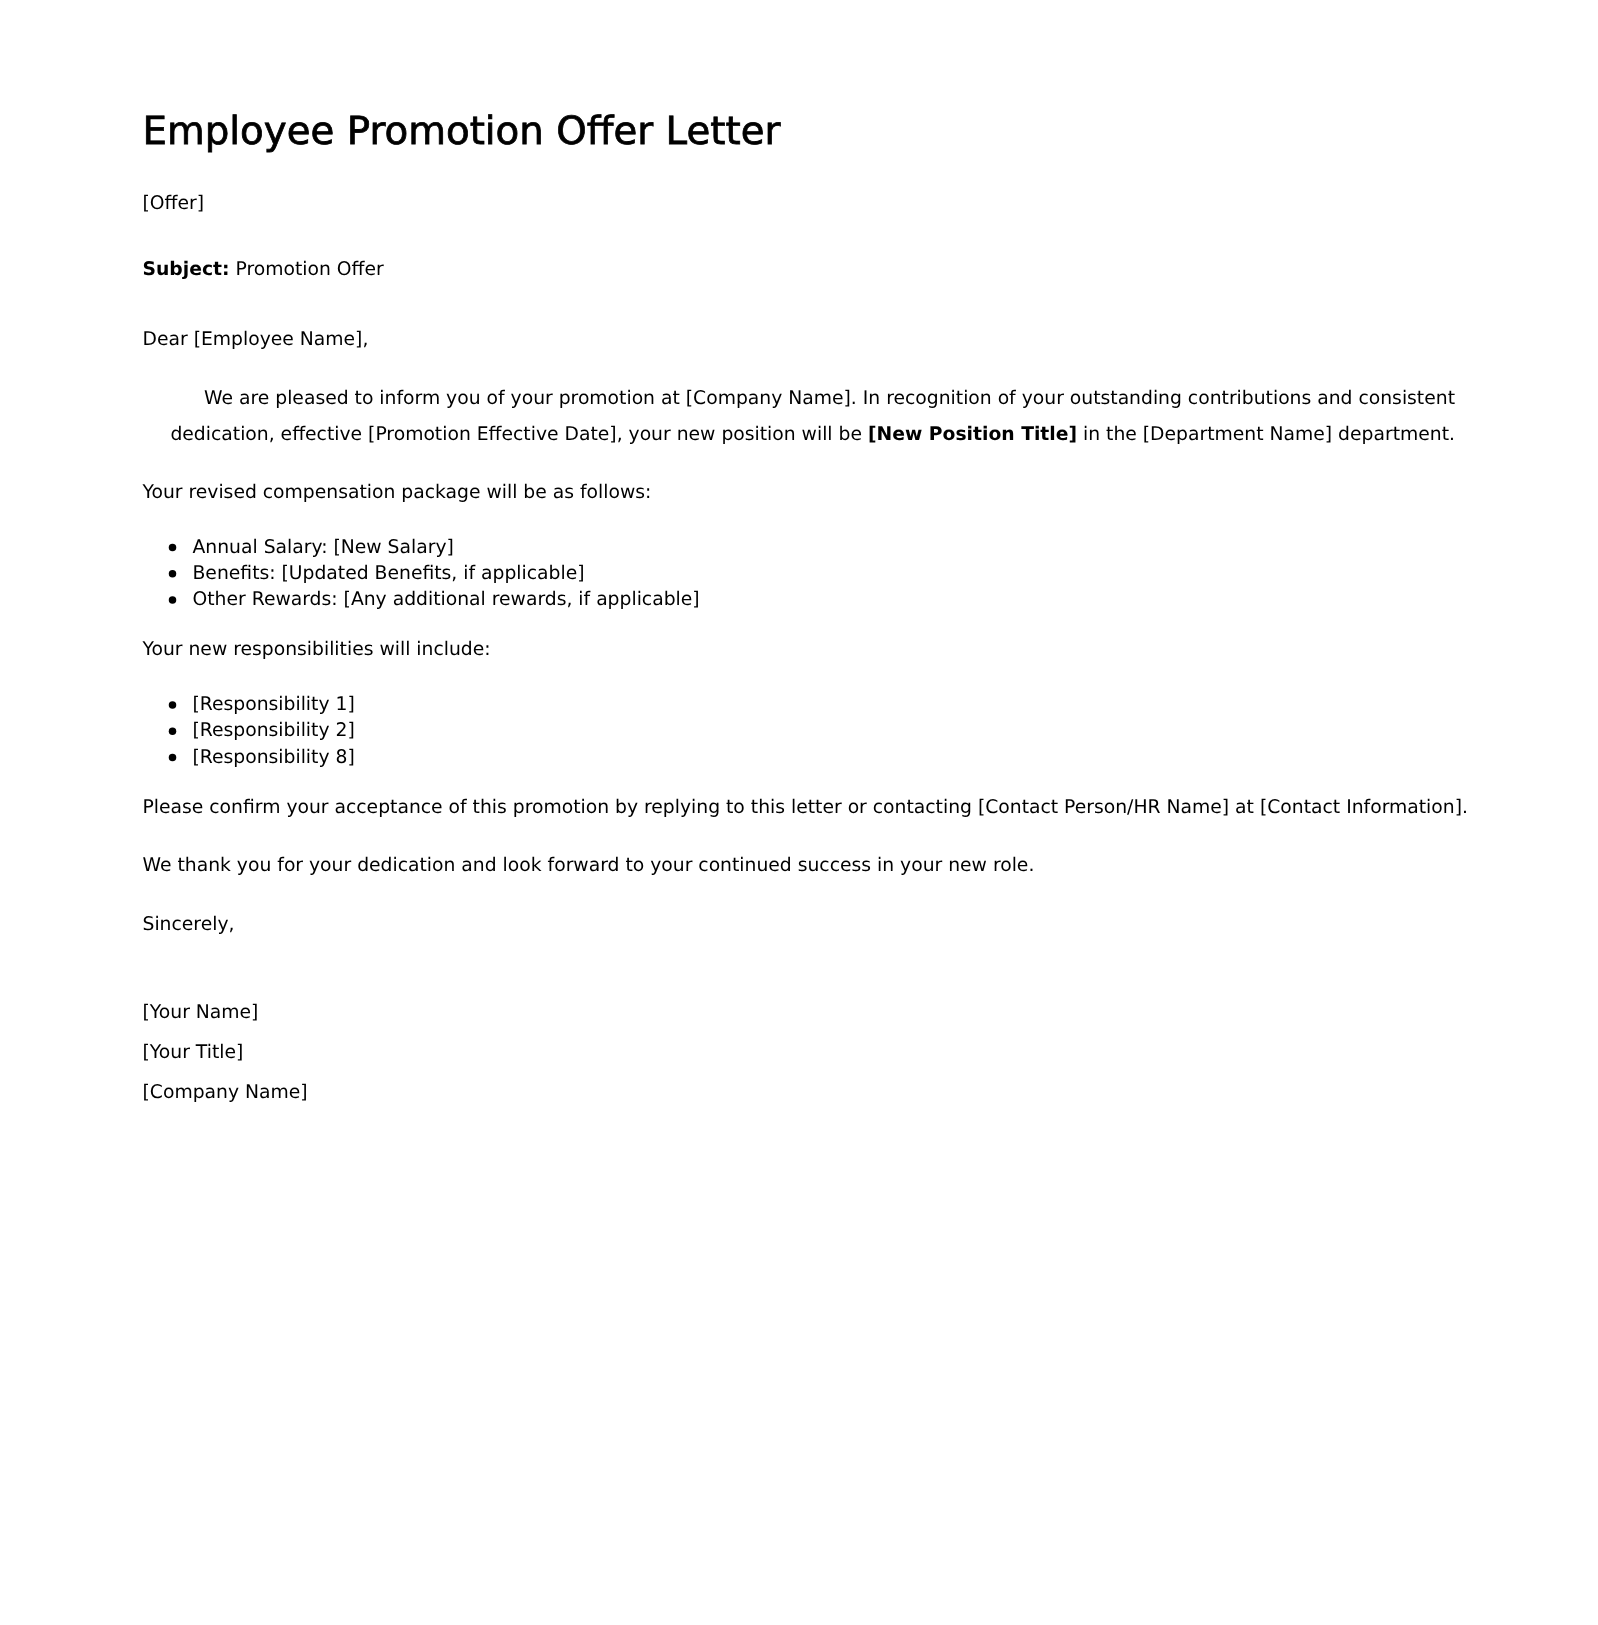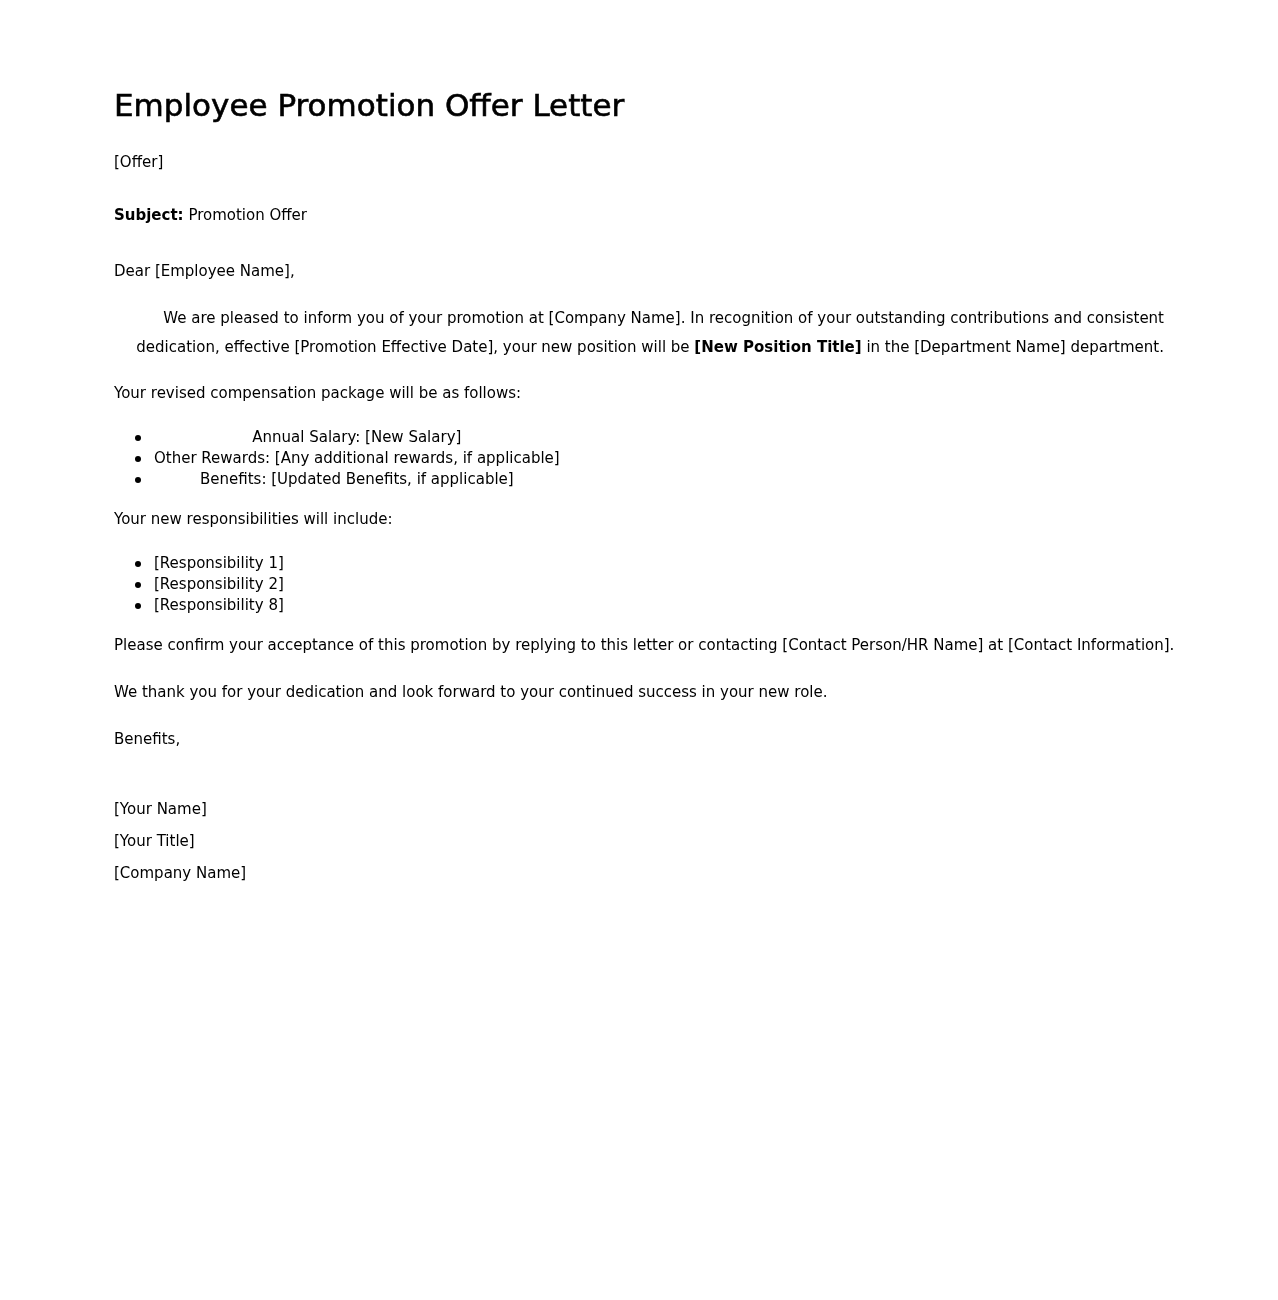--- a/index.html
+++ b/index.html
@@ -49,21 +49,20 @@
     }
     .para b, .abs b {
       font-weight: bold;
     }
     ul.bullets {
       position: absolute;
       left: 0;
       margin: 0;
       padding: 0 0 0 40px;
       list-style: none;
-      text-align: center;
     }
     ul.bullets li {
       position: relative;
       line-height: 21px;
       white-space: nowrap;
     }
     ul.bullets li .dot {
       position: absolute;
       left: -19px;
       top: 8px;
@@ -88,35 +87,35 @@
   </div>
 
   <div class="abs" style="top:261px;">Dear [Employee Name],</div>
 
   <div class="para" style="top:304px;"><span>We are pleased to inform you of your promotion at [Company Name]. In recognition of your outstanding contributions and consistent dedication, effective [Promotion Effective Date], your new position will be </span><b>[New Position Title]</b><span> in the [Department Name] department.</span></div>
 
   <div class="abs" style="top:383px;">Your revised compensation package will be as follows:</div>
 
   <ul class="bullets" style="top:427px;">
     <li><span class="dot"></span><span>Annual Salary: [New Salary]</span></li>
+    <li><span class="dot"></span><span>Benefits: [Updated Benefits, if applicable]</span></li>
     <li><span class="dot"></span><span>Other Rewards: [Any additional rewards, if applicable]</span></li>
-    <li><span class="dot"></span><span>Benefits: [Updated Benefits, if applicable]</span></li>
   </ul>
 
   <div class="abs" style="top:509px;">Your new responsibilities will include:</div>
 
   <ul class="bullets" style="top:553px;">
     <li><span class="dot"></span><span>[Responsibility 1]</span></li>
     <li><span class="dot"></span><span>[Responsibility 2]</span></li>
     <li><span class="dot"></span><span>[Responsibility 8]</span></li>
   </ul>
 
   <div class="abs" style="top:635px;">Please confirm your acceptance of this promotion by replying to this letter or contacting [Contact Person/HR Name] at [Contact Information].</div>
 
   <div class="abs" style="top:682px;">We thank you for your dedication and look forward to your continued success in your new role.</div>
 
-  <div class="abs" style="top:729px;">Benefits,</div>
+  <div class="abs" style="top:729px;">Sincerely,</div>
 
   <div class="abs" style="top:799px;">[Your Name]</div>
   <div class="abs" style="top:831px;">[Your Title]</div>
   <div class="abs" style="top:863px;">[Company Name]</div>
 
 </div>
 
 </body></html>

